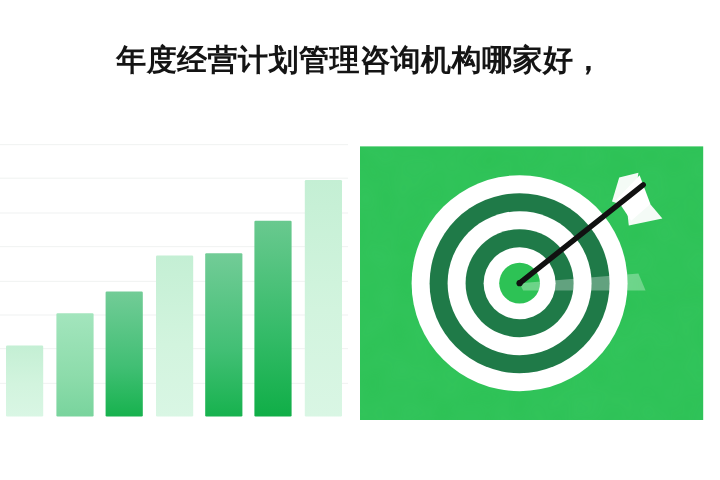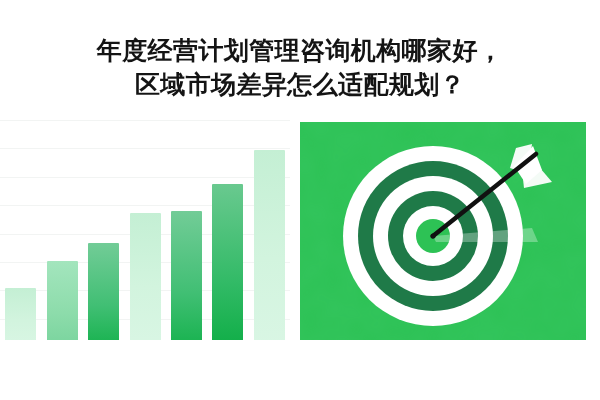--- a/index.html
+++ b/index.html
@@ -10,21 +10,21 @@
   body {
     width: 600px;
     height: 400px;
     background: #ffffff;
     font-family: "Liberation Sans", "DejaVu Sans", sans-serif;
     overflow: hidden;
   }
   #stage {
     position: relative;
     width: 600px;
-    height: 340px;
+    height: 400px;
     background: #ffffff;
     overflow: hidden;
   }
 
   
   .title-block {
     position: absolute;
     left: 0;
     top: 33px;
     width: 600px;
@@ -171,16 +171,15 @@
         <path d="M214 44 L233 24 L242 48 L226 62 Z" fill="#ffffff"></path>
       </g>
 
       <line x1="133" y1="114" x2="236" y2="32" stroke="#111111" stroke-width="4.5" stroke-linecap="round"></line>
       <circle cx="133" cy="114" r="2.6" fill="#111111"></circle>
     </svg>
   </div>
 
   <div class="title-block">
     <span class="title-line">年度经营计划管理咨询机构哪家好，</span>
-    <span class="title-line">区域市场差异怎么适配规划？</span>
   </div>
 
 </div>
 
 </body></html>

